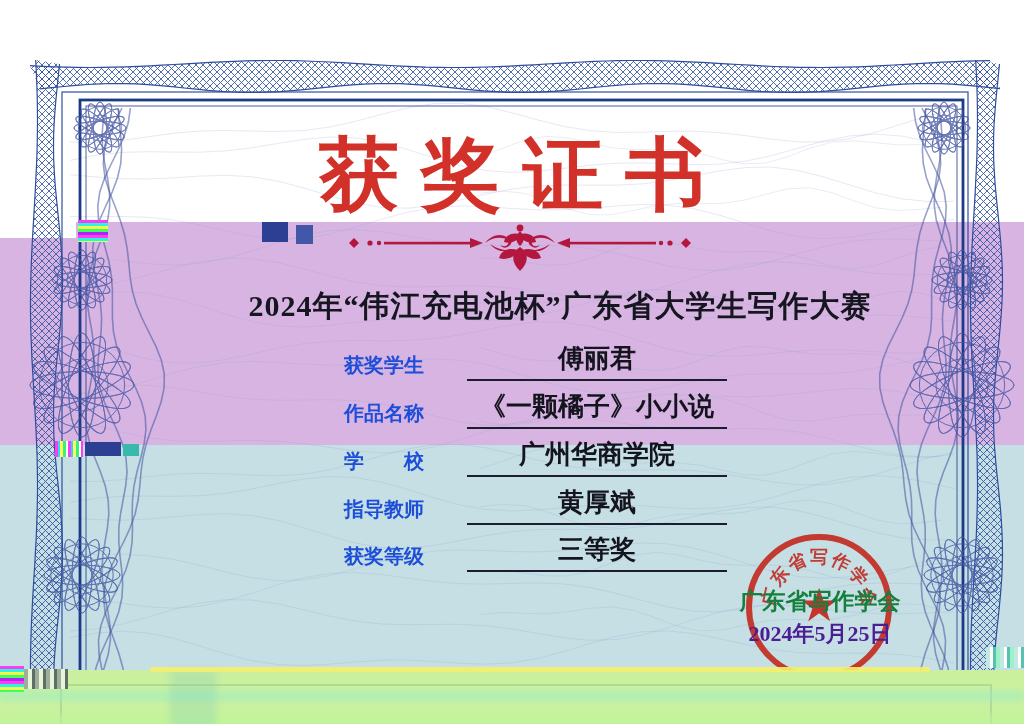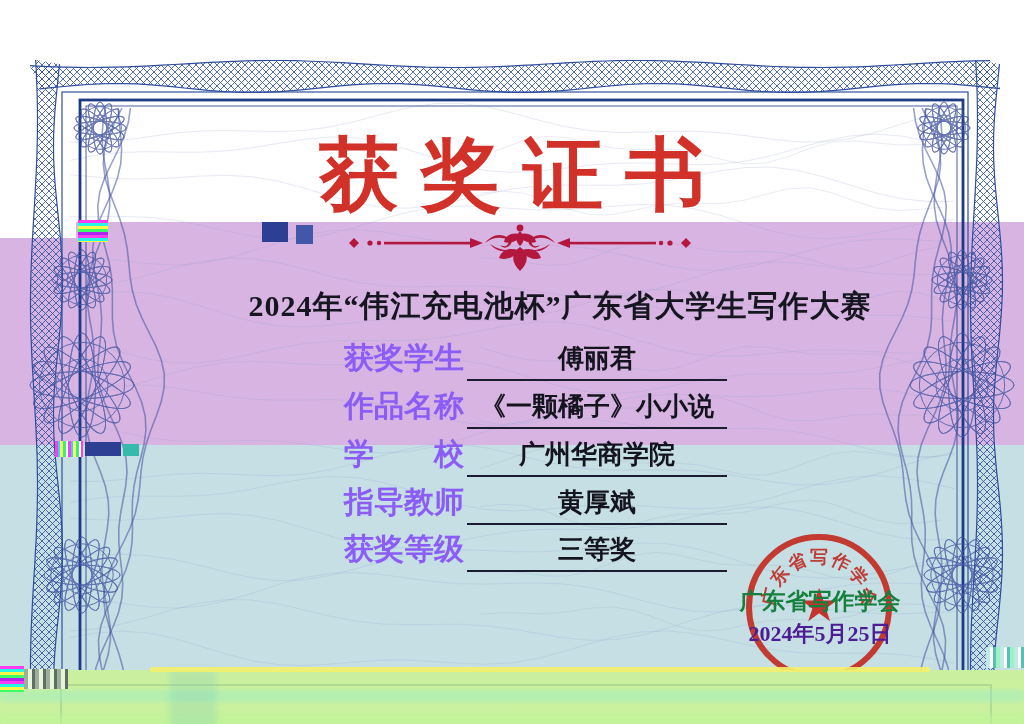--- a/index.html
+++ b/index.html
@@ -19,21 +19,21 @@
   .title{
     position:absolute;left:0;top:92px;width:1024px;text-align:center;z-index:4;
     font-size:80px;font-weight:bold;color:#d23129;letter-spacing:22px;text-indent:22px;
   }
   .divider{position:absolute;left:340px;top:190px;z-index:4;}
   .competition{
     position:absolute;left:0;top:256px;width:1024px;text-align:center;z-index:4;
     font-size:30px;font-weight:bold;color:#161620;letter-spacing:1px;padding-left:48px;
   }
   .row{position:absolute;left:344px;width:380px;height:34px;z-index:5;}
-  .row .flabel{position:absolute;left:0;bottom:2px;font-size:30px;font-weight:bold;color:#8b5cf6;white-space:pre;}
+  .row .flabel{position:absolute;left:0;bottom:2px;font-size:20px;font-weight:bold;color:#1d4ed8;white-space:pre;}
   .row .fline{position:absolute;left:123px;bottom:0;width:260px;height:34px;border-bottom:2.5px solid #1c1c30;}
   .row .fvalue{position:absolute;left:0;bottom:3px;width:100%;text-align:center;font-size:26px;font-weight:bold;color:#14141e;}
   .issuer{position:absolute;left:738px;top:556px;width:164px;text-align:center;z-index:6;
     font-size:23px;font-weight:bold;color:#15803d;}
   .issue-date{position:absolute;left:735px;top:589px;width:170px;text-align:center;z-index:6;
     font-size:22px;font-weight:bold;color:#4c1d95;}
   
   .seal{position:absolute;left:746px;top:504px;width:146px;height:146px;z-index:5;}
   .seal .ring{position:absolute;left:0;top:0;width:134px;height:134px;border:6px solid #c23a30;border-radius:50%;}
   .seal .star{position:absolute;left:50%;top:50%;transform:translate(-50%,-54%);

